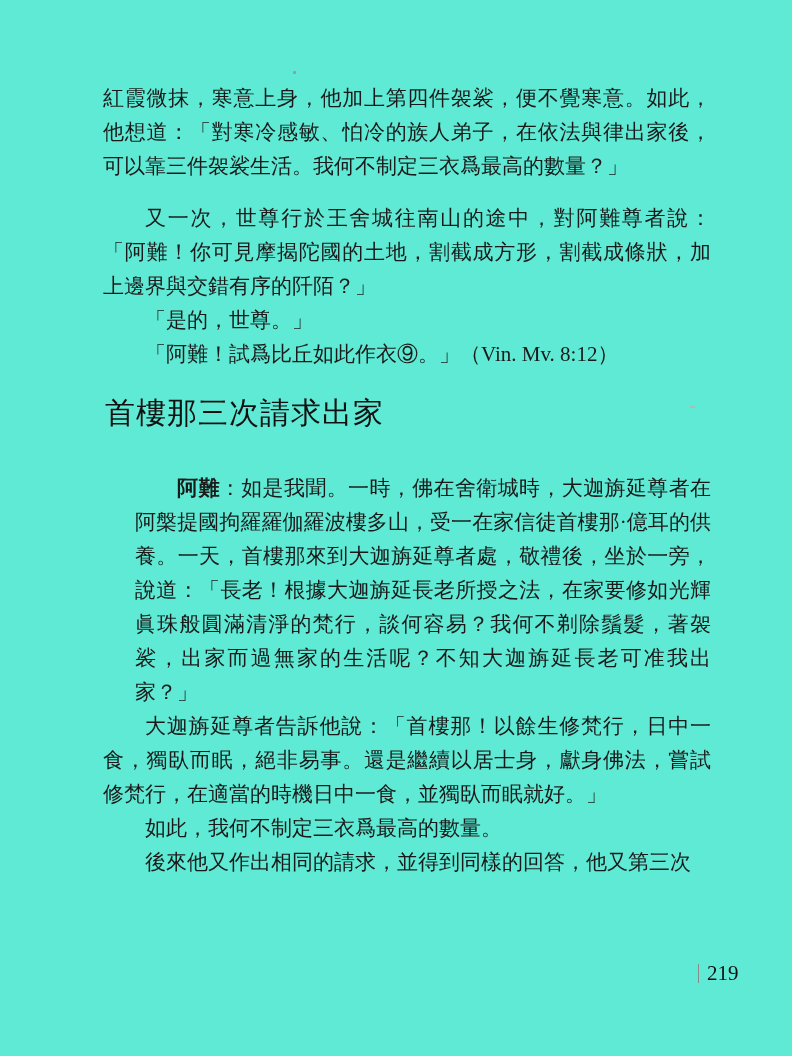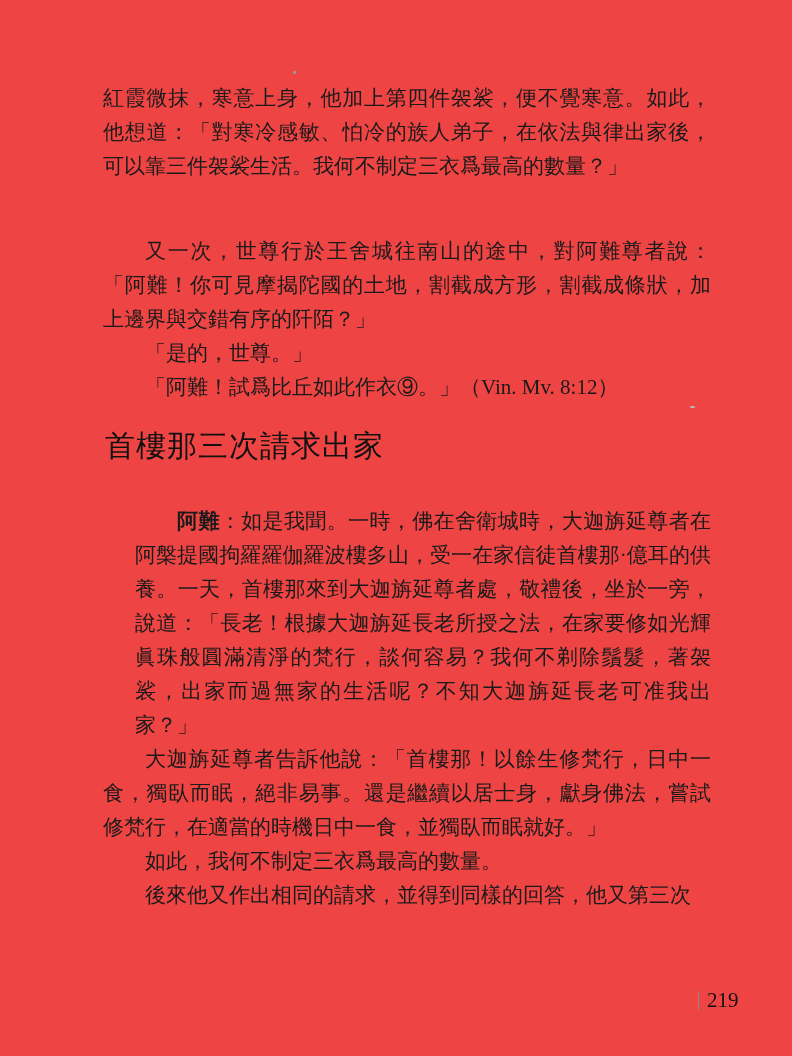--- a/index.html
+++ b/index.html
@@ -4,21 +4,21 @@
 <style>
   html, body {
     margin: 0;
     padding: 0;
     background: #ffffff;
   }
   .page {
     position: relative;
     width: 792px;
     height: 1056px;
-    background: #ef4444;
+    background: #5eead4;
     overflow: hidden;
     font-family: "Liberation Serif", "DejaVu Serif", serif;
     color: #1a1a1a;
   }
   .text-block {
     position: absolute;
     left: 103px;
     top: 81px;
     width: 608px;
   }
@@ -28,40 +28,40 @@
     line-height: 34px;
     text-align: justify;
     text-justify: inter-ideograph;
     letter-spacing: 0;
     color: #1a1a1a;
   }
   .indent {
     text-indent: 2em;
   }
   .section-gap {
-    margin-top: 51px;
+    margin-top: 18px;
   }
   .section-heading {
     margin: 20px 0 0 2px;
     font-size: 30px;
     line-height: 44px;
     font-weight: normal;
     letter-spacing: 1px;
     color: #111111;
   }
   .para-after-heading {
     margin-top: 36px;
     margin-left: 32px;
   }
   .speaker {
     font-weight: bold;
   }
   .folio {
     position: absolute;
-    top: 989px;
+    top: 962px;
     left: 698px;
     display: flex;
     align-items: center;
     height: 22px;
     text-align: right;
   }
   .folio-bar {
     display: inline-block;
     width: 1px;
     height: 19px;

